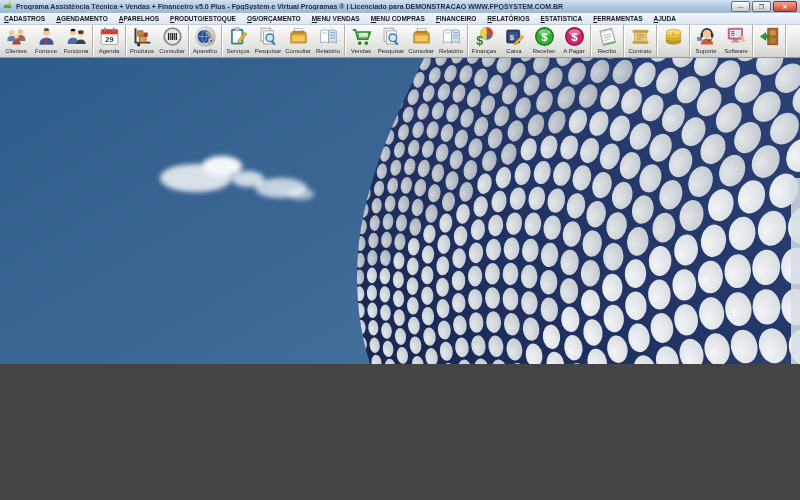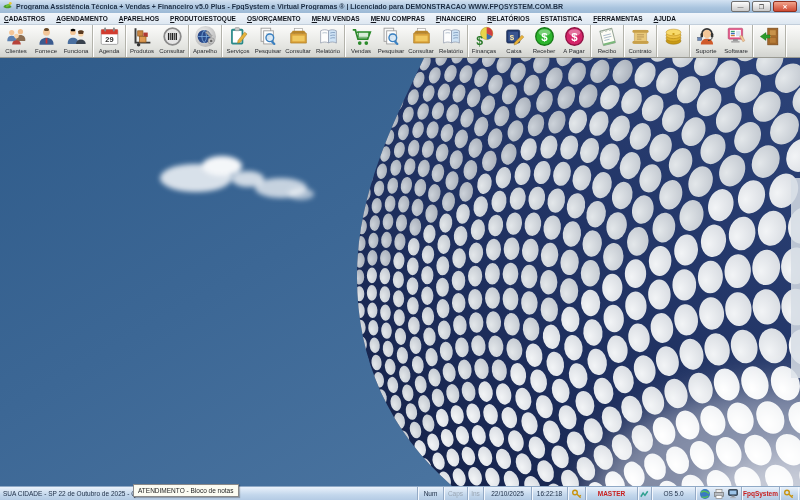--- a/index.html
+++ b/index.html
@@ -1,16 +1,16 @@
 <!DOCTYPE html>
 <html><head>
 <meta charset="utf-8">
 <style>
   html,body{margin:0;padding:0;background:#444;}
-  #app{position:relative;width:800px;height:500px;overflow:hidden;
+  #app{position:relative;width:800px;height:364px;overflow:hidden;
        font-family:"Liberation Sans",sans-serif;background:#d6d6d2;
        -webkit-font-smoothing:antialiased;}
   
   .titlebar{position:absolute;top:0;left:0;width:800px;height:13px;
     background:linear-gradient(#d3e2f2,#a9c4de 60%,#9cb9d6);
     border-bottom:1px solid #7e9cbd;display:flex;align-items:center;}
   .titlebar .appicon{width:11px;height:11px;margin:0 3px 0 2px;flex:0 0 auto;}
   .titlebar .title{font-size:7px;color:#1d2e44;font-weight:bold;white-space:nowrap;
     overflow:hidden;flex:1;}
   .winbtns{display:flex;gap:2px;margin-right:3px;flex:0 0 auto;}

